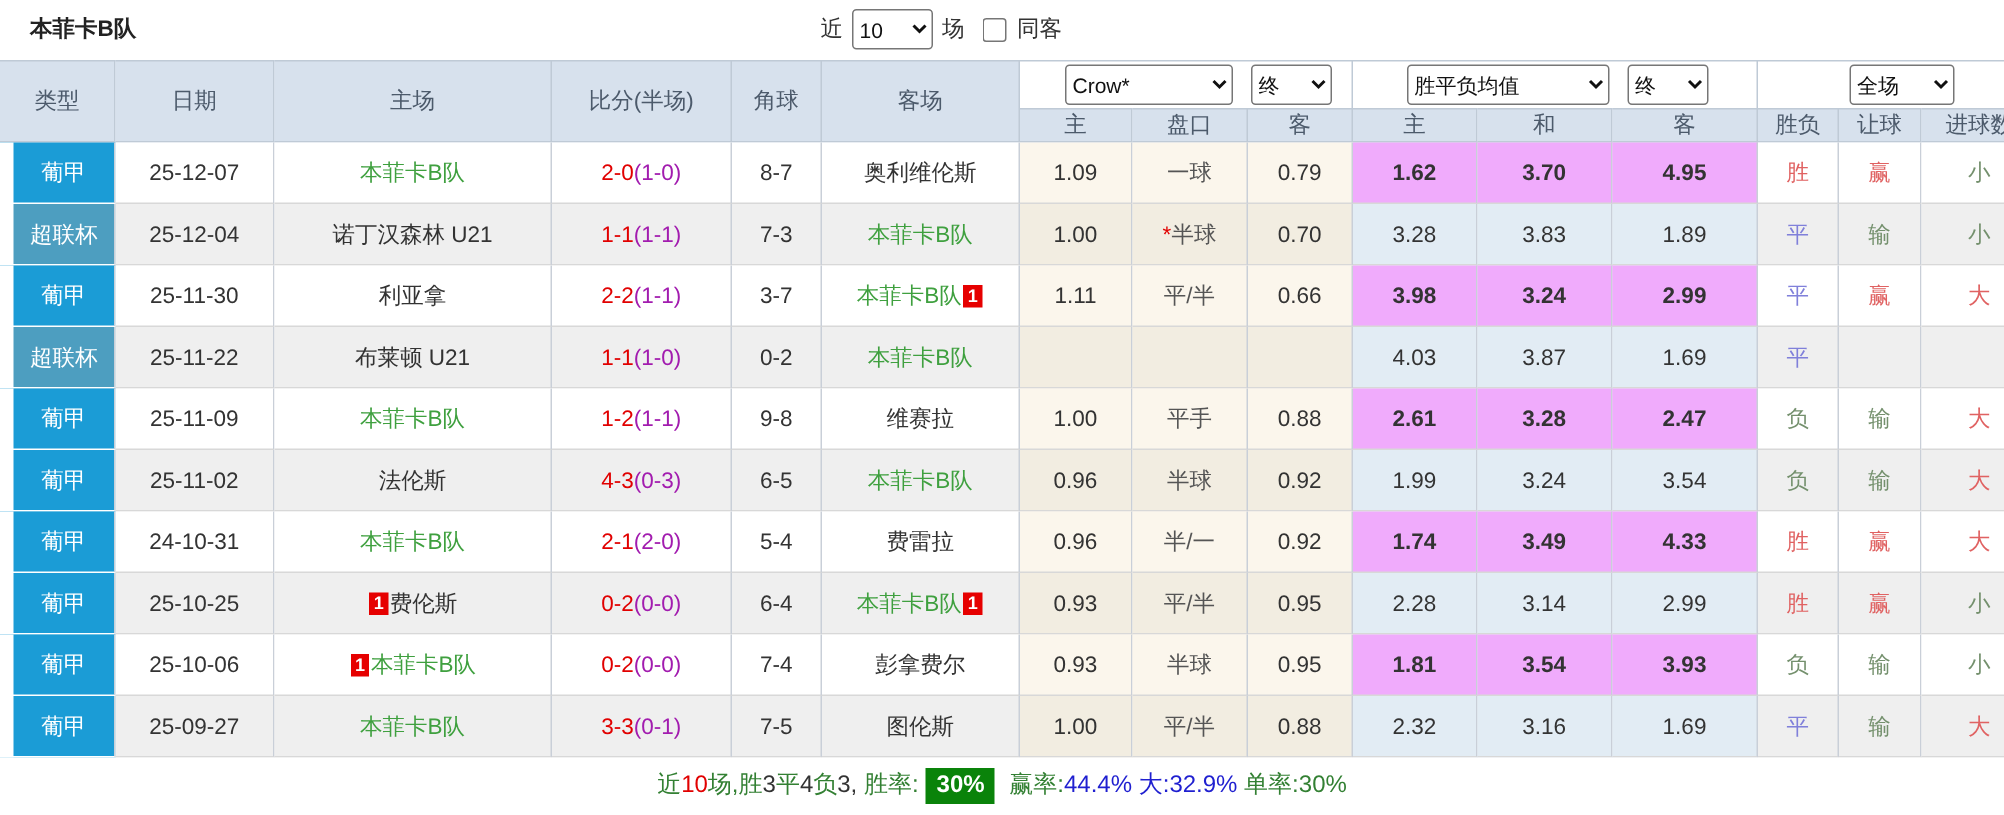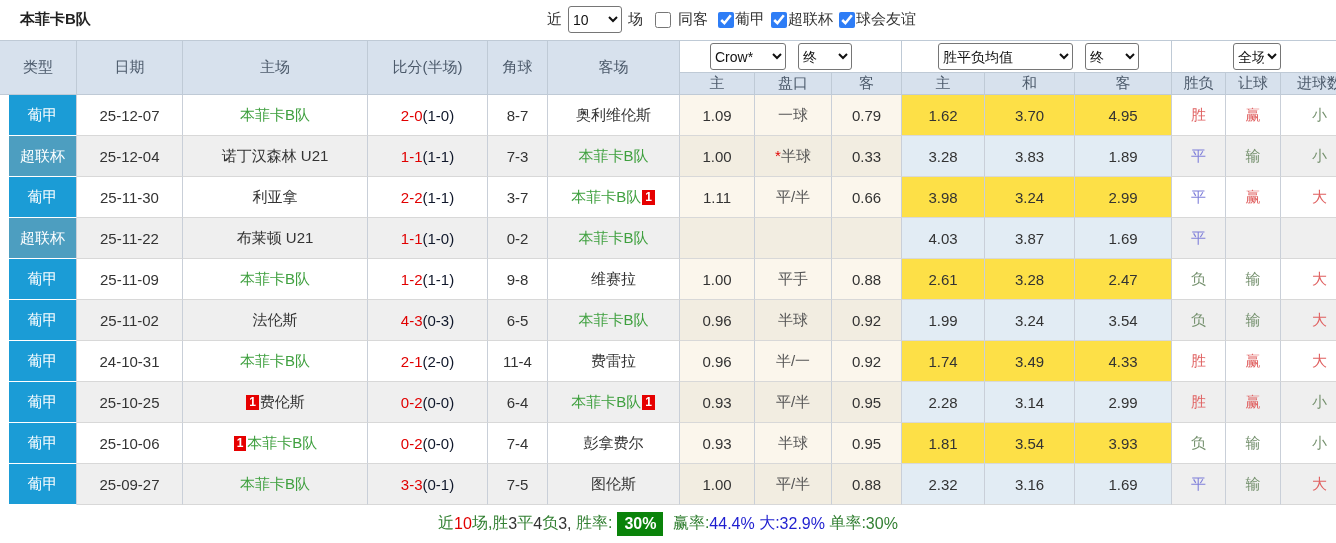--- a/index.html
+++ b/index.html
@@ -26,37 +26,37 @@
   table { border-spacing:0; table-layout:fixed; width:1410px; font-size:15px; }
   th, td { border-right:1px solid #c9cfd8; border-bottom:1px solid #d8d8d8; text-align:center; overflow:hidden; white-space:nowrap; }
   thead th { background:#d7e1ed; color:#4c5a6b; font-weight:normal; border-right-color:#bfcad6; border-bottom-color:#bfcad6; border-top:1px solid #bfcad6; }
   .hrow1 th { height:32px; }
   .hrow2 th { height:23px; }
   th.selcell { background:#fff; text-align:left; border-bottom:none; }
   th.g1 { padding-left:30px; }
   th.g2 { padding-left:36px; }
   th.g3 { padding-left:61px; }
   th.selcell select { margin-right:12px; }
-  .sel-company { width:76px; }
+  .sel-company { width:112px; }
   .sel-state  { width:54px; }
   .sel-avg    { width:135px; }
-  .sel-scope  { width:48px; }
+  .sel-scope  { width:70px; }
   tbody td { height:41px; }
   tr.odd  td { background:#fff; }
   tr.even td { background:#efefef; }
   td.c-type { color:#fff; border-left:9px solid #fff; border-bottom-color:#fff; }
   tr.odd  td.c-ah { background:#fbf6ec; }
   tr.even td.c-ah { background:#f2ede1; }
-  tr.odd  td.c-eu { background:#fde047; }
+  tr.odd  td.c-eu { background:#f0abfc;font-weight:bold; }
   tr.even td.c-eu { background:#e2ecf4; }
   .c-line { color:#555; }
   .tname { color:#333; }
   .tname.green { color:#3fa03f; }
   .ft { color:#e10000; }
-  .ht { color:#0f172a; }
+  .ht { color:#a21caf; }
   .badge { display:inline-block; background:#e60000; color:#fff; font-size:12px; font-weight:bold; line-height:15px; padding:0 3px; margin:0 1px; vertical-align:1px; }
   .star { color:#e10000; }
   .r-red   { color:#e06262; }
   .r-green { color:#74906d; }
   .r-blue  { color:#8080da; }
   
   .footer { height:37px; display:flex; align-items:center; justify-content:center; font-size:16px; }
   .footer span { white-space:pre; }
   .f-green { color:#338033; }
   .f-dark  { color:#333333; }
@@ -70,23 +70,20 @@
 <div class="topbar">
   <div class="page-title">本菲卡B队</div>
   <div class="controls">
     <span class="lbl">近</span>
     <select class="sel-count">
       <option>10</option>
     </select>
     <span class="lbl">场</span>
     <input type="checkbox" id="cb-same-away" style="">
     <span class="lbl">同客</span>
-    <span class="filters">
-      <input type="checkbox" class="filter-cb" checked="" style=""><span>葡甲</span><input type="checkbox" class="filter-cb" checked="" style=""><span>超联杯</span><input type="checkbox" class="filter-cb" checked="" style=""><span>球会友谊</span>
-    </span>
   </div>
 </div>
 
 <div class="table-wrap">
 <table>
   <colgroup>
     <col style="width:77px">
         <col style="width:106px">
         <col style="width:185px">
         <col style="width:120px">
@@ -155,21 +152,21 @@
 
   <tr class="even">
     <td class="c-type" style="background: rgb(77, 158, 192);"><span>超联杯</span></td>
     <td class="c-date">25-12-04</td>
     <td class="c-team"><span class="tname">诺丁汉森林 U21</span></td>
     <td class="c-score"><span class="ft">1-1</span><span class="ht">(1-1)</span></td>
     <td class="c-corner">7-3</td>
     <td class="c-team"><span class="tname green">本菲卡B队</span></td>
     <td class="c-ah">1.00</td>
     <td class="c-ah c-line"><span class="star">*</span><span>半球</span></td>
-    <td class="c-ah">0.33</td>
+    <td class="c-ah">0.70</td>
     <td class="c-eu">3.28</td>
     <td class="c-eu">3.83</td>
     <td class="c-eu">1.89</td>
     <td class="c-res"><span class="r-blue">平</span></td>
     <td class="c-res"><span class="r-green">输</span></td>
     <td class="c-res"><span class="r-green">小</span></td>
 
   </tr>
 
   <tr class="odd">
@@ -246,21 +243,21 @@
     <td class="c-res"><span class="r-green">输</span></td>
     <td class="c-res"><span class="r-red">大</span></td>
 
   </tr>
 
   <tr class="odd">
     <td class="c-type" style="background: rgb(27, 156, 214);"><span>葡甲</span></td>
     <td class="c-date">24-10-31</td>
     <td class="c-team"><span class="tname green">本菲卡B队</span></td>
     <td class="c-score"><span class="ft">2-1</span><span class="ht">(2-0)</span></td>
-    <td class="c-corner">11-4</td>
+    <td class="c-corner">5-4</td>
     <td class="c-team"><span class="tname">费雷拉</span></td>
     <td class="c-ah">0.96</td>
     <td class="c-ah c-line"><span>半/一</span></td>
     <td class="c-ah">0.92</td>
     <td class="c-eu">1.74</td>
     <td class="c-eu">3.49</td>
     <td class="c-eu">4.33</td>
     <td class="c-res"><span class="r-red">胜</span></td>
     <td class="c-res"><span class="r-red">赢</span></td>
     <td class="c-res"><span class="r-red">大</span></td>

